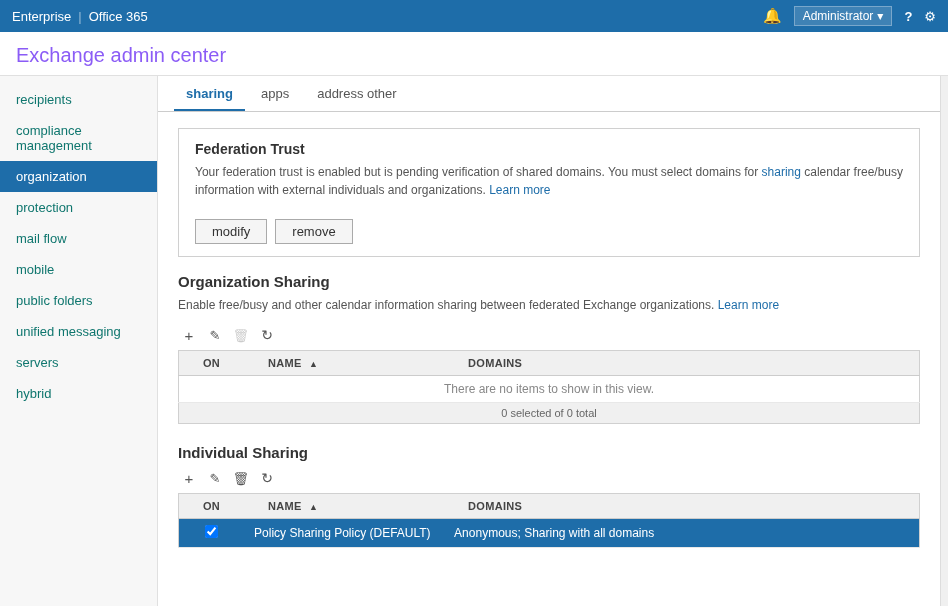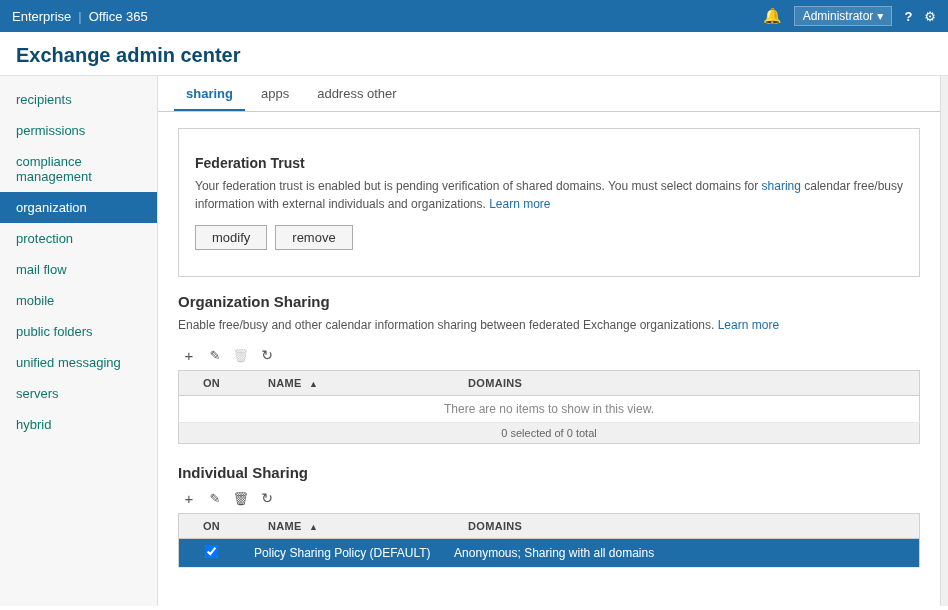--- a/index.html
+++ b/index.html
@@ -39,22 +39,22 @@
       cursor: pointer;
       display: flex;
       align-items: center;
       gap: 4px;
     }
 
     
     .app-title {
       padding: 12px 16px 8px 16px;
       font-size: 20px;
-      font-weight: 700;
-      color: #0c4a6e;
+      font-weight: 400;
+      color: #8b5cf6;
       border-bottom: 1px solid #e0e0e0;
       background: #fff;
     }
 
     
     .main-layout {
       display: flex;
       height: calc(610px - 32px - 48px);
     }
 
@@ -107,34 +107,34 @@
     }
 
     
     .section-content {
       padding: 16px 20px;
     }
 
     
     .fed-trust-box {
       border: 1px solid #d0d0d0;
-      padding: 26px 16px;
+      padding: 12px 16px;
       margin-bottom: 16px;
       background: #fff;
     }
     .fed-trust-title {
       font-size: 14px;
       font-weight: 600;
       margin-bottom: 6px;
       color: #333;
     }
     .fed-trust-desc {
       font-size: 12px;
       color: #555;
-      margin-bottom: 12px;
+      margin-bottom: 20px;
       line-height: 1.5;
     }
     .fed-trust-desc a {
       color: #1e6da9;
       text-decoration: none;
     }
     .fed-trust-actions {
       display: flex;
       gap: 8px;
     }
@@ -280,23 +280,20 @@
   <span>Exchange admin center</span>
 </div>
 
 <div class="main-layout">
 
   <nav class="sidebar">
     <div class="sidebar-item">
       <span>recipients</span>
     </div>
     <div class="sidebar-item">
-      <span>permissions</span>
-    </div>
-    <div class="sidebar-item">
       <span>compliance management</span>
     </div>
     <div class="sidebar-item active">
       <span>organization</span>
     </div>
     <div class="sidebar-item">
       <span>protection</span>
     </div>
     <div class="sidebar-item">
       <span>mail flow</span>

